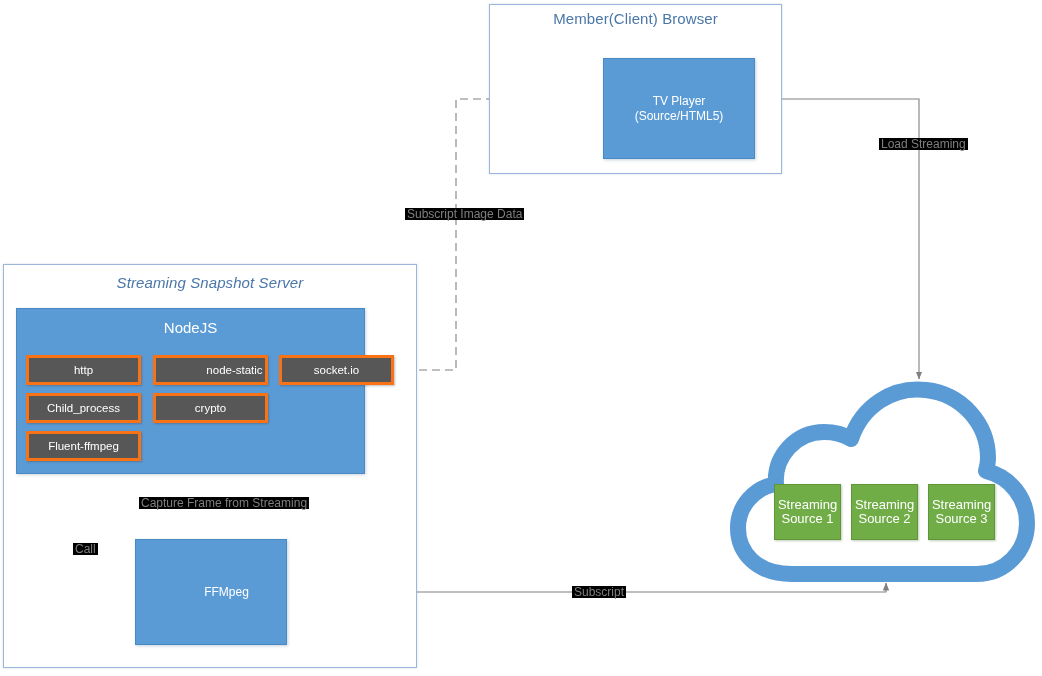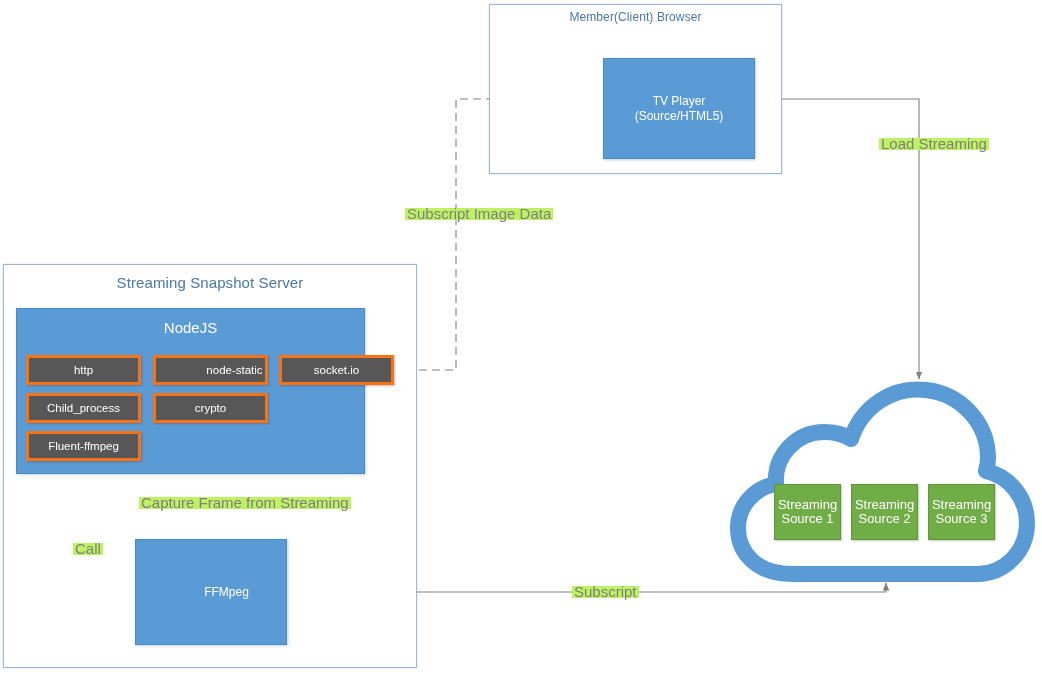--- a/index.html
+++ b/index.html
@@ -26,21 +26,21 @@
     border: 1px solid #9CB6DB;
     box-sizing: border-box;
     box-shadow: 0 0 2px rgba(120,150,190,0.35);
   }
   .group-title {
     position: absolute;
     left: 0;
     right: 0;
     text-align: center;
     color: #4A77A8;
-    font-size: 12px;
+    font-size: 15px;
     letter-spacing: 0.1px;
     white-space: nowrap;
   }
   
   .blue-box {
     position: absolute;
     background: #5B9BD5;
     border: 1px solid #4A8AC4;
     box-sizing: border-box;
     color: #ffffff;
@@ -113,23 +113,23 @@
     position: absolute;
     left: 0;
     top: 0;
     width: 1042px;
     height: 676px;
     pointer-events: none;
   }
   .edge-label {
     position: absolute;
     color: #7F7F7F;
-    font-size: 15px;
+    font-size: 12px;
     white-space: nowrap;
-    background: #bef264;
+    background: #000000;
     padding: 0 2px;
     line-height: 12px;
   }
 </style>
 </head>
 <body>
 
 <div id="canvas">
 
   <svg class="conn-svg" viewBox="0 0 1042 676" xmlns="http://www.w3.org/2000/svg">
@@ -164,21 +164,21 @@
   </div>
   <div class="group-title" style="left:489px; top:10px; width:293px;">Member(Client) Browser</div>
 
   <div class="blue-box" id="tv-player" style="left:559px; top:58px; width:152px; height:101px;margin-left:44px;">
     <span class="line">TV Player</span>
     <span class="line">(Source/HTML5)</span>
   </div>
 
   <div class="group-box" id="server-group" style="left:3px; top:264px; width:414px; height:404px;">
   </div>
-  <div class="group-title" style="left:3px; top:274px; width:414px; font-size:15px;">Streaming Snapshot Server</div>
+  <div class="group-title" style="left:3px; top:274px; width:414px; font-size:15px;font-style:italic;">Streaming Snapshot Server</div>
 
   <div id="nodejs-panel" style="left:16px; top:308px; width:349px; height:166px;">
     <div id="nodejs-title">NodeJS</div>
   </div>
 
   <div class="module-box" style="left:26px; top:355px; width:115px; height:30px;">http</div>
 
   <div class="module-box" style="left:153px; top:355px; width:115px; height:30px;padding-left:48px;">node-static</div>
 
   <div class="module-box" style="left:279px; top:355px; width:115px; height:30px;">socket.io</div>

